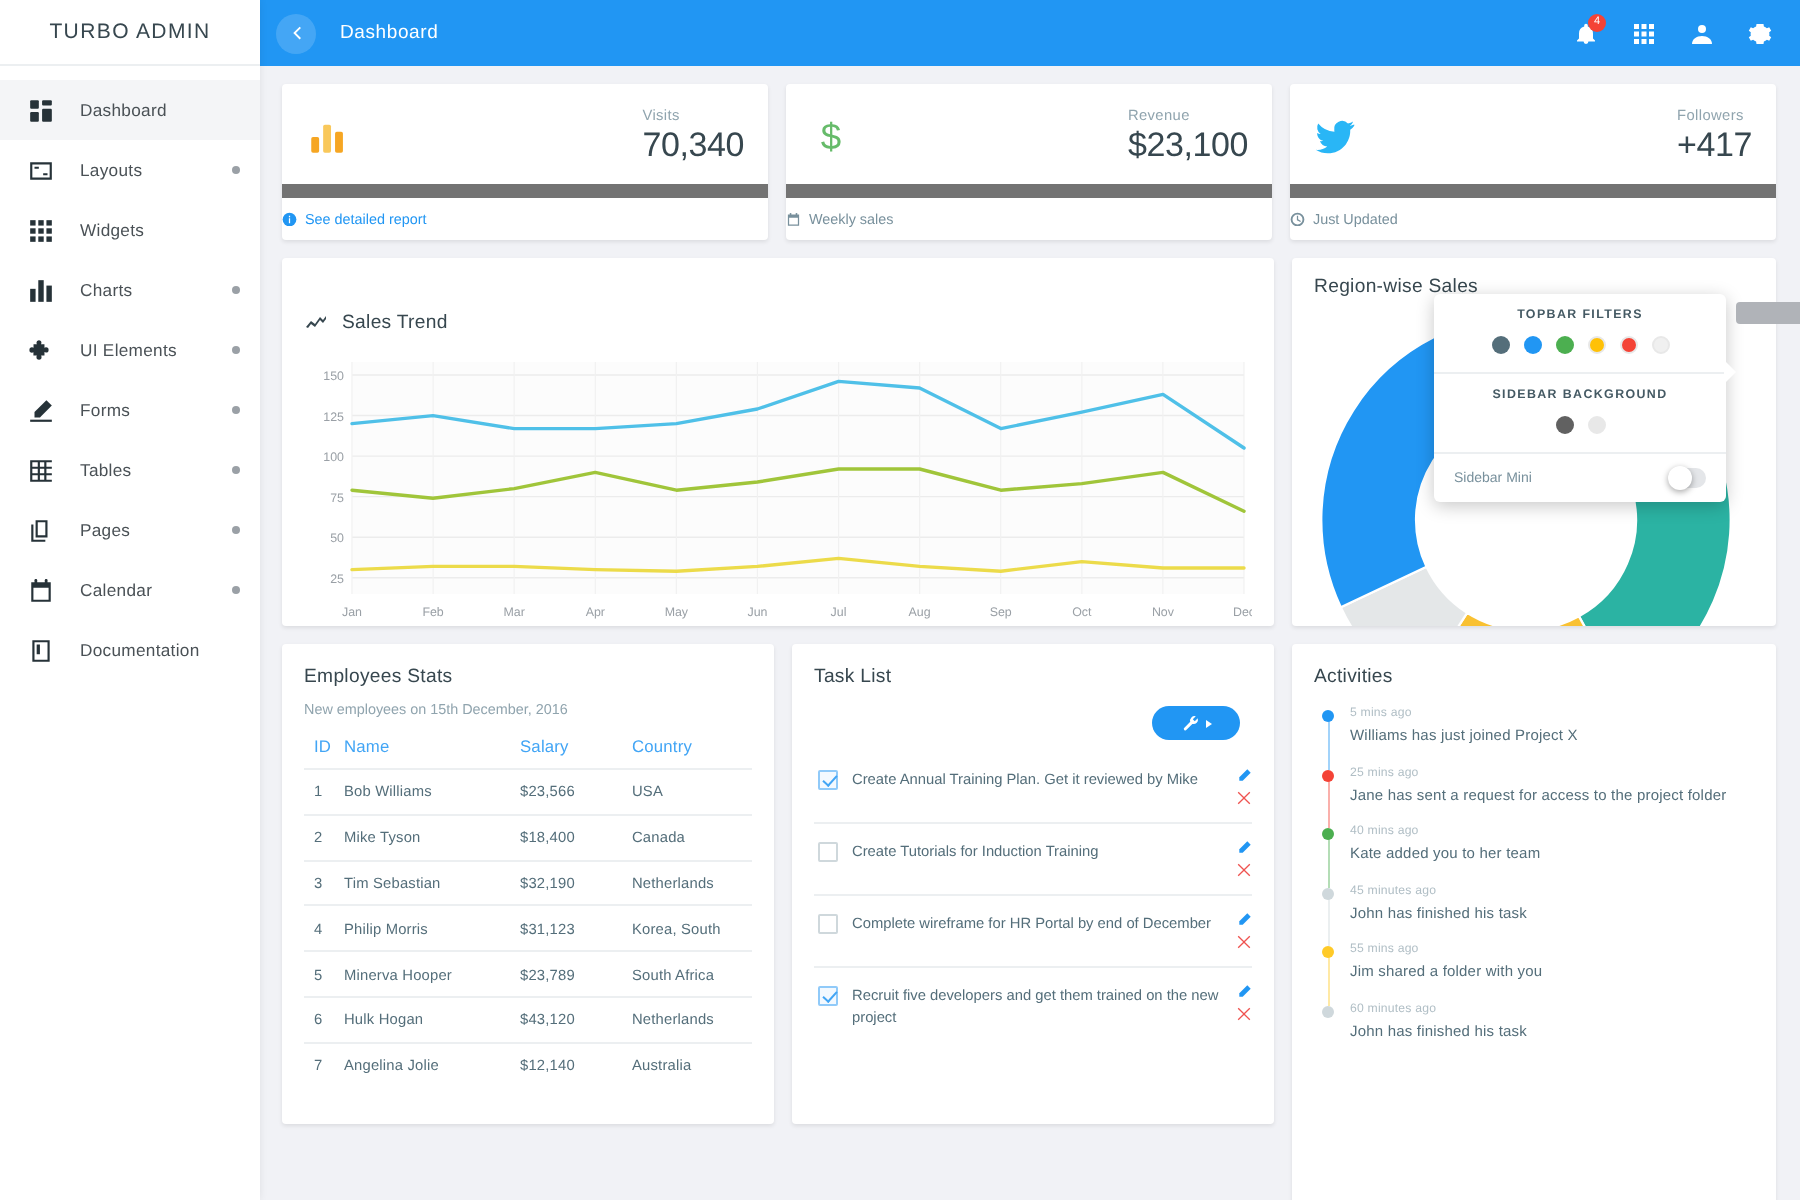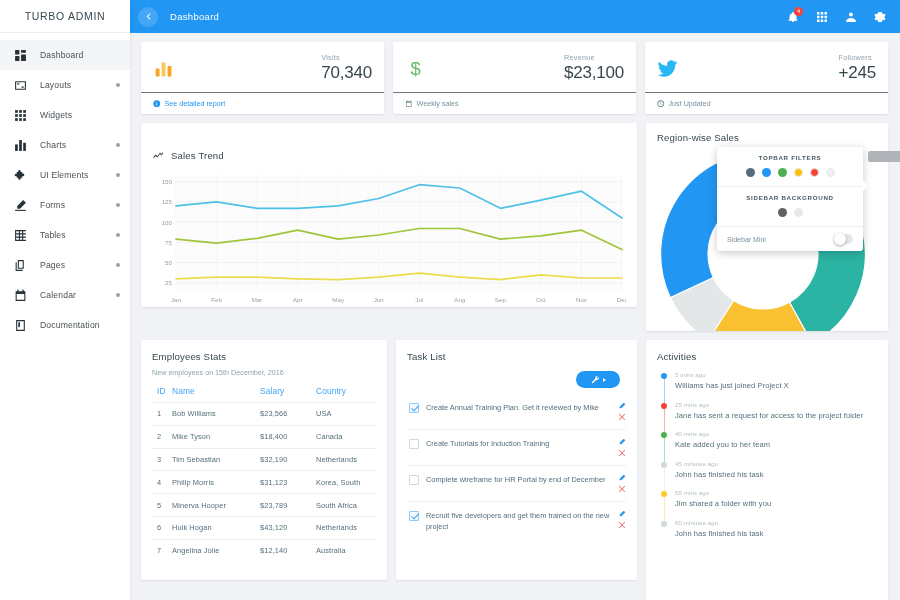--- a/index.html
+++ b/index.html
@@ -69,29 +69,29 @@
   
   .stats { display: flex; gap: 9px; }
   .stat { flex: 1; }
   .stat-top { display: flex; align-items: center; padding: 11px 12px 9px 12px; }
   .stat-ico { width: 26px; height: 26px; display: flex; align-items: center; }
   .stat-ico svg { width: 21px; height: 21px; display: block; }
   .stat-nums { margin-left: auto; }
   .stat-label { font-size: 7.4px; color: #90a4ae; letter-spacing: .2px; }
   .stat-value { font-size: 17px; color: #37474f; font-weight: 400; margin-top: 1px; letter-spacing: -.2px; }
   .stat-foot {
-    border-top: 1px solid #737373; padding: 6px 12px; display: flex; align-items: center; gap: 4px;
+    border-top: 7px solid #737373; padding: 6px 0; display: flex; align-items: center; gap: 4px;
     font-size: 7.2px;
   }
   .stat-foot svg { width: 7.5px; height: 7.5px; display: block; flex: 0 0 7.5px; }
 
   
   .midrow { display: flex; gap: 9px; margin-top: 9px; }
   .sales-card { flex: 0 0 496px; height: 184px; padding: 26px 11px 6px 11px; }
-  .region-card { flex: 1; height: 208px; padding: 9px 11px 0 11px; overflow: hidden; position: relative; }
+  .region-card { flex: 1; height: 184px; padding: 9px 11px 0 11px; overflow: hidden; position: relative; }
   .card-head { display: flex; align-items: center; gap: 7px; }
   .card-head svg { width: 12px; height: 12px; display: block; fill: #37474f; }
   .card-title { font-size: 9.6px; color: #37474f; letter-spacing: .15px; }
 
   .sales-chart { margin-top: 6px; }
 
   
   .theme-panel {
     position: absolute; left: 717px; top: 147px; width: 146px;
     background: #fff; border-radius: 3px; z-index: 20;
@@ -413,21 +413,21 @@
 
         <div class="card stat">
           <div class="stat-top">
             <span class="stat-ico">
               <svg viewBox="0 0 24 24" fill="#29b6f6">
                   <path d="M23 4.9c-.8.4-1.7.6-2.6.8a4.6 4.6 0 0 0 2-2.5c-.9.5-1.9.9-3 1.1A4.5 4.5 0 0 0 11.6 8c0 .4 0 .7.1 1A12.8 12.8 0 0 1 2.4 4.3a4.5 4.5 0 0 0 1.4 6 4.5 4.5 0 0 1-2-.6v.1c0 2.2 1.5 4 3.6 4.4a4.6 4.6 0 0 1-2 .1 4.5 4.5 0 0 0 4.2 3.1A9 9 0 0 1 1 19.3a12.7 12.7 0 0 0 6.9 2c8.3 0 12.8-6.9 12.8-12.8v-.6c.9-.6 1.7-1.4 2.3-2.3z"></path>
                 </svg>
             </span>
             <div class="stat-nums">
               <div class="stat-label">Followers</div>
-              <div class="stat-value">+245</div>
+              <div class="stat-value">+417</div>
             </div>
           </div>
           <div class="stat-foot">
             <svg viewBox="0 0 24 24" fill="#78909c">
                 <path d="M12 1a11 11 0 1 0 0 22 11 11 0 0 0 0-22zm0 3a8 8 0 1 1 0 16 8 8 0 0 1 0-16zm-1 2v7l5.5 3 1-1.7-4.5-2.6V6h-2z"></path>
               </svg>
             <span style="color:#78909c">Just Updated</span>
           </div>
         </div>
 

